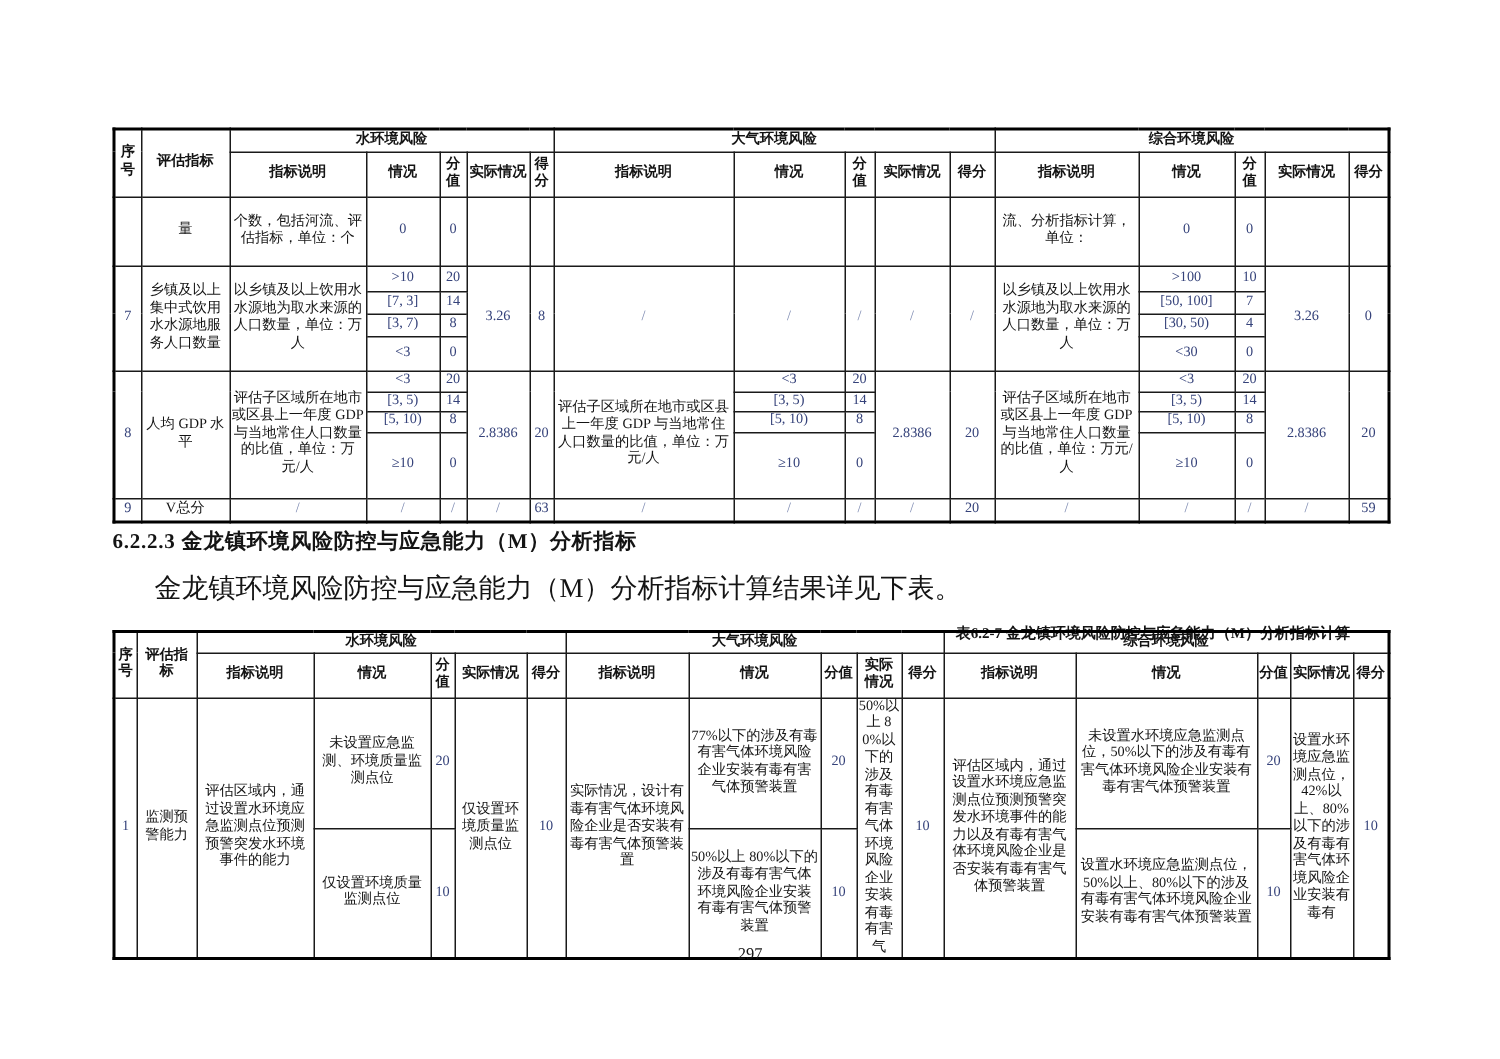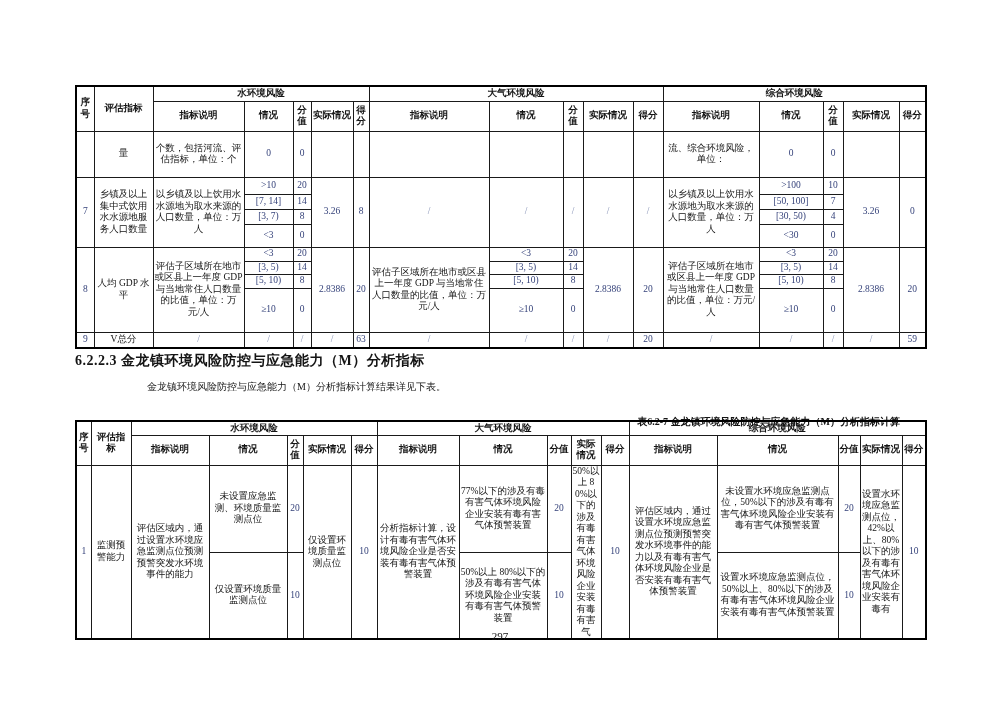--- a/index.html
+++ b/index.html
@@ -23,21 +23,21 @@
   }
   table.doc th{font-weight:bold;}
   .num{color:#35427a;font-family:"Liberation Serif",serif;}
   .slash{color:#7b88b0;}
   .desc-cell{text-align:center;}
   #heading{
     left:75px;top:352px;width:700px;
     font-size:14px;font-weight:bold;letter-spacing:0.5px;
   }
   #paragraph{
-    left:103px;top:380px;width:750px;font-size:10px;margin-left:44px;
+    left:103px;top:380px;width:750px;font-size:18px;
   }
   #t2caption{
     left:150px;top:415px;width:750px;text-align:right;
     font-size:10px;font-weight:bold;
   }
   #pagenum{
     left:0;top:630px;width:1000px;text-align:center;font-size:11px;
   }
   #table1wrap{left:75px;top:85px;}
   #table2wrap{left:75px;top:420px;}
@@ -98,21 +98,21 @@
     <td class="desc-cell">个数，包括河流、评估指标，单位：个</td>
     <td class="num">0</td>
     <td class="num">0</td>
     <td></td>
     <td></td>
     <td></td>
     <td></td>
     <td></td>
     <td></td>
     <td></td>
-    <td class="desc-cell">流、综合环境风险，单位：</td>
+    <td class="desc-cell">流、分析指标计算，单位：</td>
     <td class="num">0</td>
     <td class="num">0</td>
     <td></td>
     <td></td>
   </tr>
 
   <tr style="height:17px">
     <td rowspan="4" class="num">7</td>
     <td rowspan="4">乡镇及以上集中式饮用水水源地服务人口数量</td>
     <td rowspan="4" class="desc-cell">以乡镇及以上饮用水水源地为取水来源的人口数量，单位：万人</td>
@@ -125,21 +125,21 @@
     <td rowspan="4" class="slash">/</td>
     <td rowspan="4" class="slash">/</td>
     <td rowspan="4" class="slash">/</td>
     <td rowspan="4" class="desc-cell">以乡镇及以上饮用水水源地为取水来源的人口数量，单位：万人</td>
     <td class="num">&gt;100</td>
     <td class="num">10</td>
     <td rowspan="4" class="num">3.26</td>
     <td rowspan="4" class="num">0</td>
   </tr>
   <tr style="height:15px">
-    <td class="num">[7, 14]</td>
+    <td class="num">[7, 3]</td>
     <td class="num">14</td>
     <td class="num">[50, 100]</td>
     <td class="num">7</td>
   </tr>
   <tr style="height:15px">
     <td class="num">[3, 7)</td>
     <td class="num">8</td>
     <td class="num">[30, 50)</td>
     <td class="num">4</td>
   </tr>
@@ -269,21 +269,21 @@
   </tr>
 
   <tr style="height:77px">
     <td rowspan="2" class="num">1</td>
     <td rowspan="2">监测预警能力</td>
     <td rowspan="2" class="desc-cell">评估区域内，通过设置水环境应急监测点位预测预警突发水环境事件的能力</td>
     <td>未设置应急监测、环境质量监测点位</td>
     <td class="num">20</td>
     <td rowspan="2">仅设置环境质量监测点位</td>
     <td rowspan="2" class="num">10</td>
-    <td rowspan="2" class="desc-cell">分析指标计算，设计有毒有害气体环境风险企业是否安装有毒有害气体预警装置</td>
+    <td rowspan="2" class="desc-cell">实际情况，设计有毒有害气体环境风险企业是否安装有毒有害气体预警装置</td>
     <td>77%以下的涉及有毒有害气体环境风险企业安装有毒有害气体预警装置</td>
     <td class="num">20</td>
     <td rowspan="2">50%以上 80%以下的涉及有毒有害气体环境风险企业安装有毒有害气</td>
     <td rowspan="2" class="num">10</td>
     <td rowspan="2" class="desc-cell">评估区域内，通过设置水环境应急监测点位预测预警突发水环境事件的能力以及有毒有害气体环境风险企业是否安装有毒有害气体预警装置</td>
     <td>未设置水环境应急监测点位，50%以下的涉及有毒有害气体环境风险企业安装有毒有害气体预警装置</td>
     <td class="num">20</td>
     <td rowspan="2">设置水环境应急监测点位，42%以上、80%以下的涉及有毒有害气体环境风险企业安装有毒有</td>
     <td rowspan="2" class="num">10</td>
   </tr>

